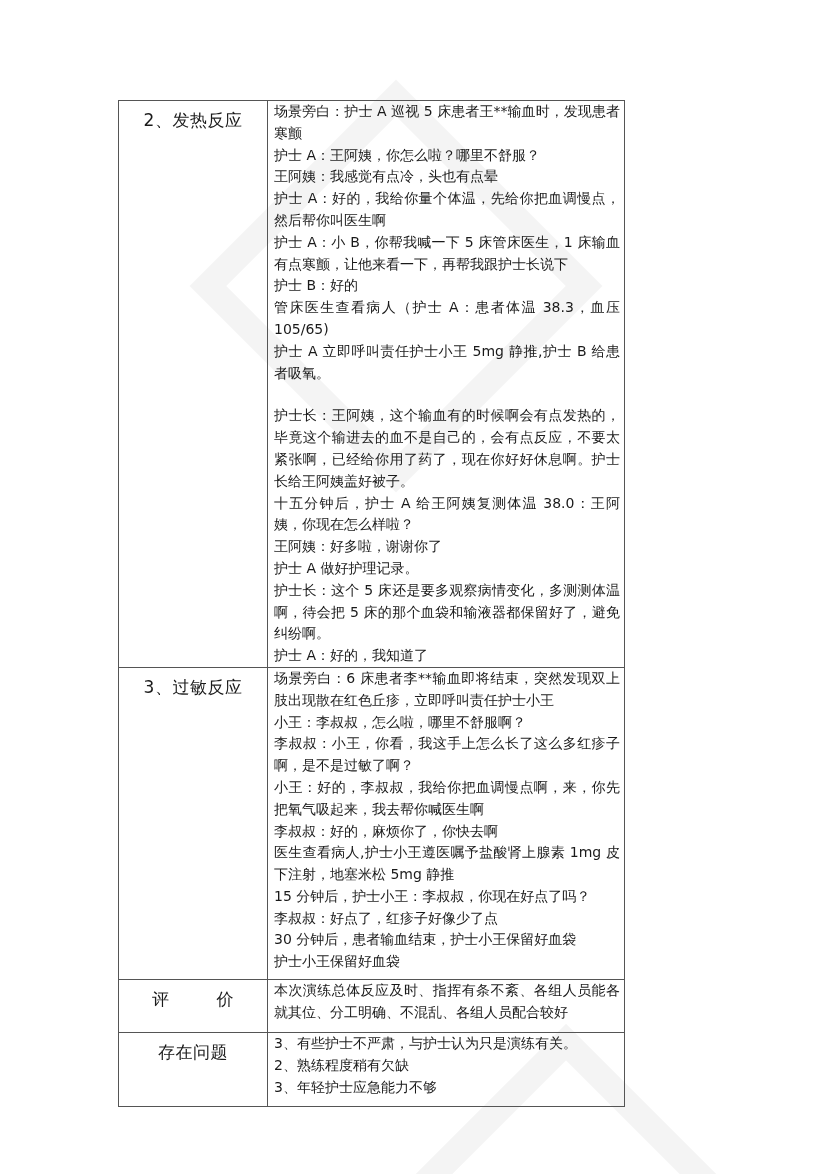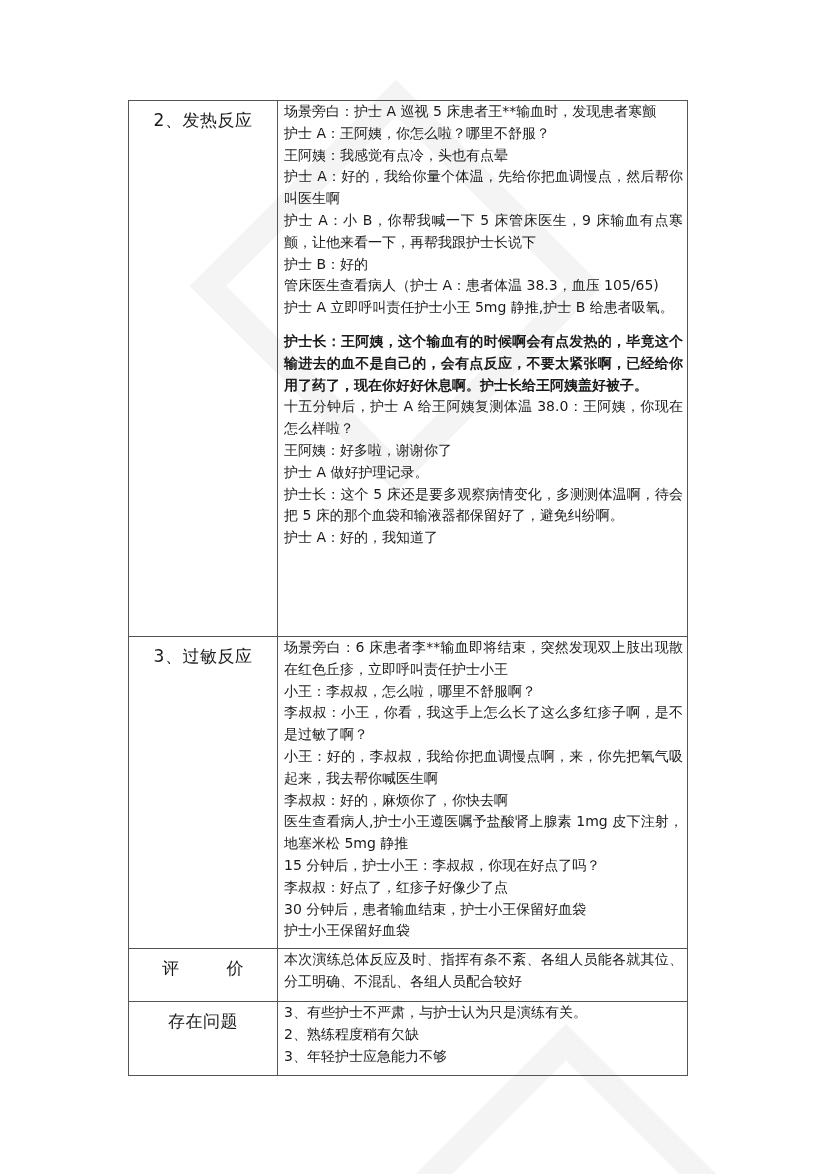--- a/index.html
+++ b/index.html
@@ -18,23 +18,23 @@
     .watermark {
       position: absolute;
       border: 26px solid rgba(0,0,0,0.045);
       transform: rotate(45deg);
       pointer-events: none;
     }
     .wm1 { left: 250px; top: 140px; width: 240px; height: 240px; }
     .wm2 { left: 430px; top: 1080px; width: 220px; height: 220px; }
     .doc-table {
       position: absolute;
-      left: 128px;
+      left: 118px;
       top: 100px;
-      width: 560px;
+      width: 507px;
       border-collapse: collapse;
       table-layout: fixed;
     }
     .doc-table td {
       border: 1px solid #555555;
       vertical-align: top;
       padding: 0;
     }
     .col-label { width: 149px; }
     .label-cell {
@@ -49,21 +49,21 @@
       justify-content: space-between;
       padding: 0 33px;
     }
     .content-cell {
       padding: 0 4px 0 6px !important;
       font-size: 14px;
       line-height: 21.8px;
       text-align: justify;
     }
     .line { display: block; white-space: normal; }
-    .gap { margin-top: 12px; font-weight: bold; }
+    .gap { margin-top: 21px; }
     .row-fever td { height: 527px; }
     .row-allergy td { height: 303px; }
     .row-eval td { height: 44px; }
     .row-issues td { height: 65px; }
   </style>
 </head>
 <body>
 
 <div class="watermark wm1"></div>
 <div class="watermark wm2"></div>
@@ -74,21 +74,21 @@
     <col>
   </colgroup>
   <tbody>
     <tr class="row-fever">
       <td class="label-cell">2、发热反应</td>
       <td class="content-cell">
         <span class="line">场景旁白：护士 A 巡视 5 床患者王**输血时，发现患者寒颤</span>
         <span class="line">护士 A：王阿姨，你怎么啦？哪里不舒服？</span>
         <span class="line">王阿姨：我感觉有点冷，头也有点晕</span>
         <span class="line">护士 A：好的，我给你量个体温，先给你把血调慢点，然后帮你叫医生啊</span>
-        <span class="line">护士 A：小 B，你帮我喊一下 5 床管床医生，9 床输血有点寒颤，让他来看一下，再帮我跟护士长说下</span>
+        <span class="line">护士 A：小 B，你帮我喊一下 5 床管床医生，1 床输血有点寒颤，让他来看一下，再帮我跟护士长说下</span>
         <span class="line">护士 B：好的</span>
         <span class="line">管床医生查看病人（护士 A：患者体温 38.3，血压 105/65)</span>
         <span class="line">护士 A 立即呼叫责任护士小王 5mg 静推,护士 B 给患者吸氧。</span>
         <span class="line gap">护士长：王阿姨，这个输血有的时候啊会有点发热的，毕竟这个输进去的血不是自己的，会有点反应，不要太紧张啊，已经给你用了药了，现在你好好休息啊。护士长给王阿姨盖好被子。</span>
         <span class="line">十五分钟后，护士 A 给王阿姨复测体温 38.0：王阿姨，你现在怎么样啦？</span>
         <span class="line">王阿姨：好多啦，谢谢你了</span>
         <span class="line">护士 A 做好护理记录。</span>
         <span class="line">护士长：这个 5 床还是要多观察病情变化，多测测体温啊，待会把 5 床的那个血袋和输液器都保留好了，避免纠纷啊。</span>
         <span class="line">护士 A：好的，我知道了</span>
       </td>

